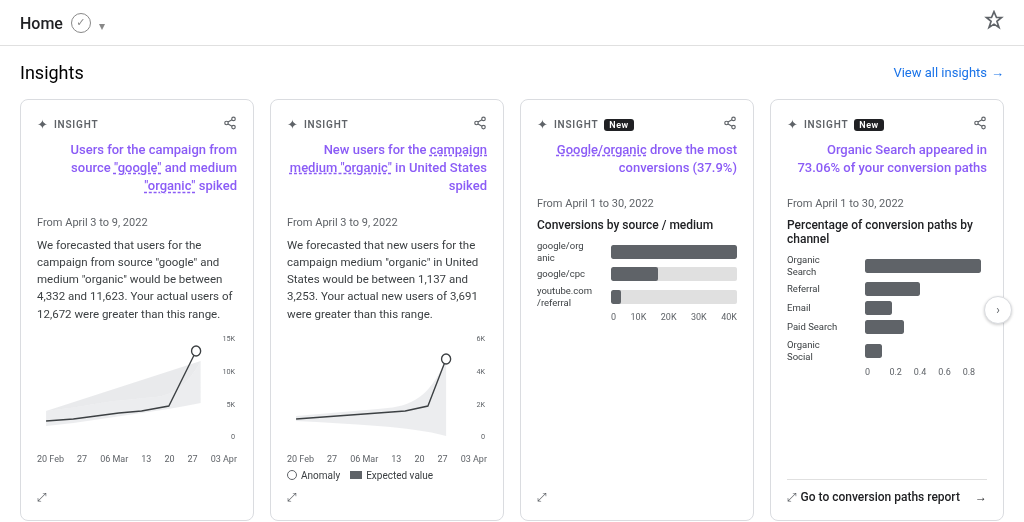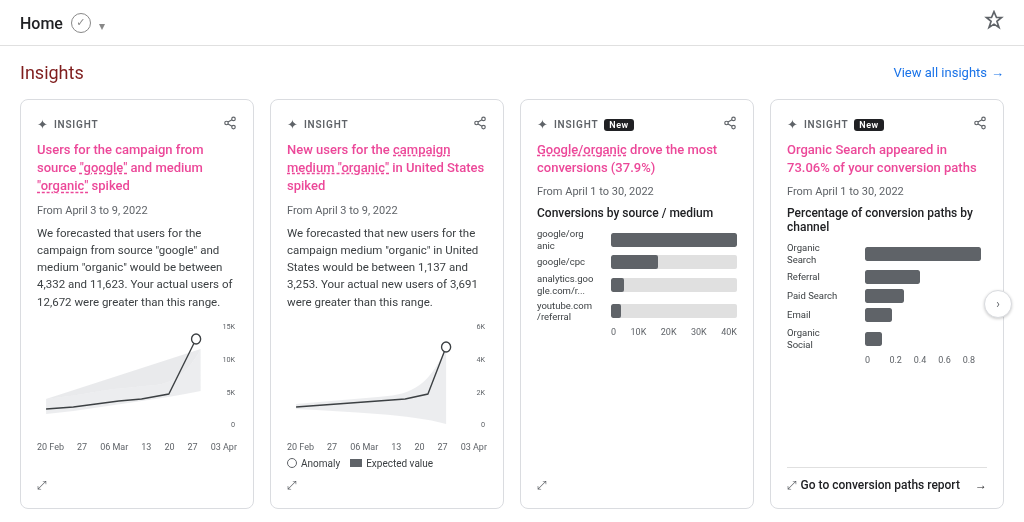--- a/index.html
+++ b/index.html
@@ -38,21 +38,21 @@
     }
     .header-right { font-size: 20px; color: #555; cursor: pointer; }
 
     .page-body { padding: 16px 20px; }
     .section-header {
       display: flex;
       align-items: center;
       justify-content: space-between;
       margin-bottom: 16px;
     }
-    .section-title { font-size: 18px; font-weight: 400; color: #7f1d1d; }
+    .section-title { font-size: 18px; font-weight: 400; color: #000000; }
     .view-all-link {
       font-size: 13px; color: #1a73e8; text-decoration: none; cursor: pointer;
       display: flex; align-items: center; gap: 4px; justify-content: flex-end;
     }
 
     .cards-container {
       display: flex;
       gap: 16px;
       overflow: hidden;
     }
@@ -91,23 +91,24 @@
       font-weight: 600;
       border-radius: 3px;
       padding: 1px 5px;
       letter-spacing: 0.5px;
     }
     .share-icon { color: #5f6368; font-size: 14px; cursor: pointer; }
 
     .card-title {
       font-size: 13px;
       font-weight: 500;
-      color: #ec4899;
+      color: #8b5cf6;
       line-height: 1.4;
-      margin-bottom: 8px;
+      margin-bottom: 20px;
+      text-align: right;
     }
     .card-title span.underline-dotted {
       text-decoration: underline;
       text-decoration-style: dashed;
     }
     .card-date {
       font-size: 11px;
       color: #5f6368;
       margin-bottom: 8px;
     }
@@ -435,26 +436,20 @@
               <div class="bar-fill" style="width:100%;"></div>
             </div>
           </div>
           <div class="bar-row">
             <div class="bar-label">google/cpc</div>
             <div class="bar-track" style="flex:1;">
               <div class="bar-fill" style="width:37%;"></div>
             </div>
           </div>
           <div class="bar-row">
-            <div class="bar-label">analytics.goo<br>gle.com/r...</div>
-            <div class="bar-track" style="flex:1;">
-              <div class="bar-fill" style="width:10%;"></div>
-            </div>
-          </div>
-          <div class="bar-row">
             <div class="bar-label">youtube.com<br>/referral</div>
             <div class="bar-track" style="flex:1;">
               <div class="bar-fill" style="width:8%;"></div>
             </div>
           </div>
           <div class="x-labels-row">
             <span>0</span>
               <span>10K</span>
               <span>20K</span>
               <span>30K</span>
@@ -498,31 +493,31 @@
           </div>
           <div class="bar-row-h">
             <div class="bar-label-h">Referral</div>
             <div style="flex:1;display:flex;align-items:center;">
               <div class="bar-track-h" style="width:45%;">
                 <div class="bar-fill-h" style="width:100%;"></div>
               </div>
             </div>
           </div>
           <div class="bar-row-h">
+            <div class="bar-label-h">Email</div>
+            <div style="flex:1;display:flex;align-items:center;">
+              <div class="bar-track-h" style="width:22%;">
+                <div class="bar-fill-h" style="width:100%;"></div>
+              </div>
+            </div>
+          </div>
+          <div class="bar-row-h">
             <div class="bar-label-h">Paid Search</div>
             <div style="flex:1;display:flex;align-items:center;">
               <div class="bar-track-h" style="width:32%;">
-                <div class="bar-fill-h" style="width:100%;"></div>
-              </div>
-            </div>
-          </div>
-          <div class="bar-row-h">
-            <div class="bar-label-h">Email</div>
-            <div style="flex:1;display:flex;align-items:center;">
-              <div class="bar-track-h" style="width:22%;">
                 <div class="bar-fill-h" style="width:100%;"></div>
               </div>
             </div>
           </div>
           <div class="bar-row-h">
             <div class="bar-label-h">Organic<br>Social</div>
             <div style="flex:1;display:flex;align-items:center;">
               <div class="bar-track-h" style="width:14%;">
                 <div class="bar-fill-h" style="width:100%;"></div>
               </div>

